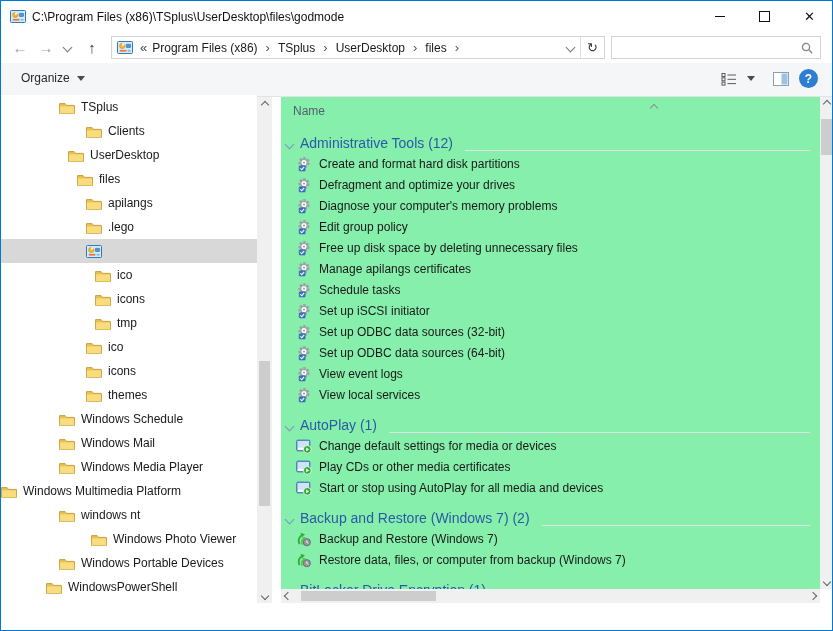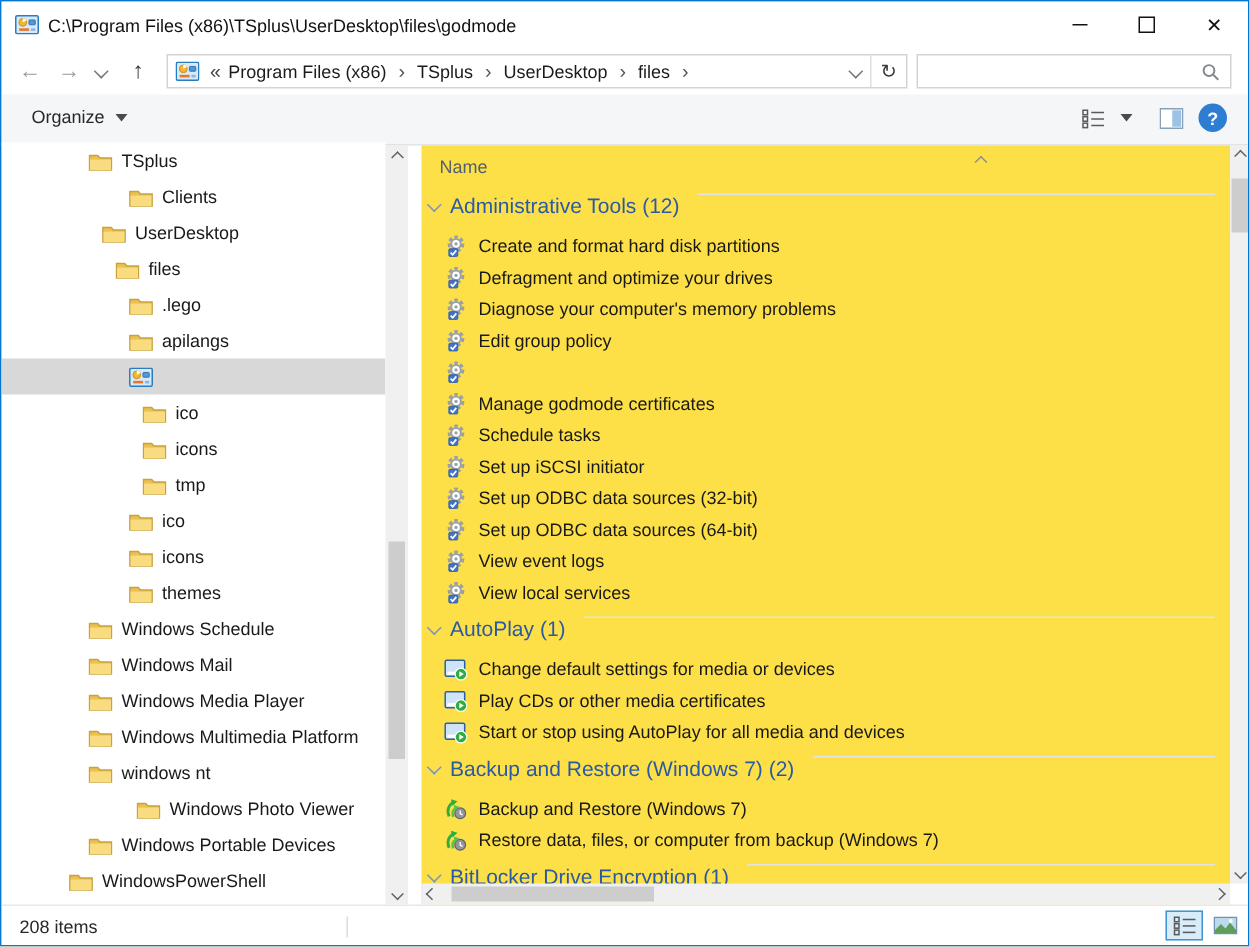--- a/index.html
+++ b/index.html
@@ -59,26 +59,26 @@
   .tlabel{white-space:nowrap;color:#191919;}
   
   .sbar{position:absolute;background:#f0f0f0;}
   .sb-tree{left:256px;top:96px;width:15px;height:506px;}
   .sb-right{left:819px;top:96px;width:13px;height:492px;}
   .sb-horiz{left:280px;top:588px;width:539px;height:14px;}
   .sb-arrow{position:absolute;display:flex;align-items:center;justify-content:center;}
   .sb-arrow .chev{width:5px;height:5px;border-color:#5f6368;}
   .sb-thumb{position:absolute;background:#cdcdcd;}
   
-  .rightpane{position:absolute;left:280px;top:96px;width:539px;height:506px;overflow:hidden;background:#fde047;}
+  .rightpane{position:absolute;left:280px;top:96px;width:539px;height:506px;overflow:hidden;background:#86efac;}
   .colheader{position:relative;height:28px;}
   .colheader .colname{position:absolute;left:12px;top:7px;color:#55606e;}
   .colheader .sortchev{position:absolute;left:370px;top:3px;}
   .colheader .sortchev .chev{border-color:#8f8f8f;width:5px;height:5px;}
-  .group-header{display:flex;align-items:flex-start;height:22px;margin-top:4px;padding-left:5px;}
+  .group-header{display:flex;align-items:flex-end;height:22px;margin-top:4px;padding-left:5px;}
   .group-header .gchev{margin-right:7px;}
   .group-header .gchev .chev{border-color:#7d94bf;width:6px;height:6px;}
   .group-title{font-size:14px;color:#2b5aa5;white-space:nowrap;}
   .group-rule{flex:1;height:1px;background:#e3e3e3;margin:0 10px 0 12px;}
   .gitems{padding:2px 0 2px 0;}
   .gitem{height:21px;display:flex;align-items:center;padding-left:15px;}
   .gitem .gi-icon{width:16px;height:16px;margin-right:7px;flex:0 0 auto;display:flex;align-items:center;justify-content:center;}
   .gitem .gi-label{white-space:nowrap;color:#191919;}
   
   .statusbar{position:absolute;left:0;top:602px;right:0;height:28px;background:#fff;border-top:1px solid #e8e8e8;}
@@ -215,30 +215,30 @@
         </span>
     <span class="tlabel">files</span>
   </div>
       <div class="trow" style="padding-left: 85px;">
     <span class="ticon">
           <svg width="16" height="13" viewBox="0 0 16 13">
             <path d="M0.6 2.6 L6.1 2.6 L7.6 4.4 L15.4 4.4 L15.4 12.4 L0.6 12.4 Z" fill="#ecc152" stroke="#c9a23d" stroke-width="1"></path>
             <rect x="1" y="5.4" width="14" height="7" fill="#f9dc7f"></rect>
           </svg>
         </span>
+    <span class="tlabel">apilangs</span>
+  </div>
+      <div class="trow" style="padding-left: 85px;">
+    <span class="ticon">
+          <svg width="16" height="13" viewBox="0 0 16 13">
+            <path d="M0.6 2.6 L6.1 2.6 L7.6 4.4 L15.4 4.4 L15.4 12.4 L0.6 12.4 Z" fill="#ecc152" stroke="#c9a23d" stroke-width="1"></path>
+            <rect x="1" y="5.4" width="14" height="7" fill="#f9dc7f"></rect>
+          </svg>
+        </span>
     <span class="tlabel">.lego</span>
-  </div>
-      <div class="trow" style="padding-left: 85px;">
-    <span class="ticon">
-          <svg width="16" height="13" viewBox="0 0 16 13">
-            <path d="M0.6 2.6 L6.1 2.6 L7.6 4.4 L15.4 4.4 L15.4 12.4 L0.6 12.4 Z" fill="#ecc152" stroke="#c9a23d" stroke-width="1"></path>
-            <rect x="1" y="5.4" width="14" height="7" fill="#f9dc7f"></rect>
-          </svg>
-        </span>
-    <span class="tlabel">apilangs</span>
   </div>
       <div class="trow selected" style="padding-left: 85px;">
     <span class="ticon">
           <svg width="16" height="13" viewBox="0 0 16 13">
             <rect x="0.5" y="0.5" width="15" height="12" rx="1" fill="#d6eaf8" stroke="#2b7bbf"></rect>
             <circle cx="5.2" cy="4.9" r="2.6" fill="#f5b72e" stroke="#c98a1e" stroke-width="0.6"></circle>
             <path d="M5.2 4.9 L7.7 3.7 A2.8 2.8 0 0 0 5.2 2.1 Z" fill="#ffffff"></path>
             <rect x="9.3" y="3.3" width="4.2" height="3.2" rx="0.5" fill="#5596d8" stroke="#2b6bab" stroke-width="0.6"></rect>
             <rect x="2.8" y="8.9" width="6.6" height="1.7" fill="#e8772d"></rect>
             <rect x="10.6" y="8.9" width="2.9" height="1.7" fill="#8ab4e8"></rect>
@@ -320,21 +320,21 @@
   </div>
       <div class="trow" style="padding-left: 58px;">
     <span class="ticon">
           <svg width="16" height="13" viewBox="0 0 16 13">
             <path d="M0.6 2.6 L6.1 2.6 L7.6 4.4 L15.4 4.4 L15.4 12.4 L0.6 12.4 Z" fill="#ecc152" stroke="#c9a23d" stroke-width="1"></path>
             <rect x="1" y="5.4" width="14" height="7" fill="#f9dc7f"></rect>
           </svg>
         </span>
     <span class="tlabel">Windows Media Player</span>
   </div>
-      <div class="trow" style="padding-left: 58px;">
+      <div class="trow" style="">
     <span class="ticon">
           <svg width="16" height="13" viewBox="0 0 16 13">
             <path d="M0.6 2.6 L6.1 2.6 L7.6 4.4 L15.4 4.4 L15.4 12.4 L0.6 12.4 Z" fill="#ecc152" stroke="#c9a23d" stroke-width="1"></path>
             <rect x="1" y="5.4" width="14" height="7" fill="#f9dc7f"></rect>
           </svg>
         </span>
     <span class="tlabel">Windows Multimedia Platform</span>
   </div>
       <div class="trow" style="padding-left: 58px;">
     <span class="ticon">
@@ -451,32 +451,33 @@
           <div class="gitem">
     <span class="gi-icon">
               <svg width="16" height="16" viewBox="0 0 16 16">
                 <circle cx="8" cy="6.6" r="4.4" fill="none" stroke="#9aa0a6" stroke-width="2.4" stroke-dasharray="2.3 1.6"></circle>
                 <circle cx="8" cy="6.6" r="3.2" fill="#ffffff" stroke="#9aa0a6" stroke-width="1.3"></circle>
                 <circle cx="8" cy="6.6" r="1.1" fill="#9aa0a6"></circle>
                 <rect x="3.2" y="9.8" width="6" height="5.2" rx="0.8" fill="#3f74c9" stroke="#2c55a0" stroke-width="0.5"></rect>
                 <path d="M4.4 12.4 L5.8 13.8 L8.2 10.9" stroke="#ffffff" stroke-width="1.1" fill="none"></path>
               </svg>
             </span>
-  </div>
-          <div class="gitem">
-    <span class="gi-icon">
-              <svg width="16" height="16" viewBox="0 0 16 16">
-                <circle cx="8" cy="6.6" r="4.4" fill="none" stroke="#9aa0a6" stroke-width="2.4" stroke-dasharray="2.3 1.6"></circle>
-                <circle cx="8" cy="6.6" r="3.2" fill="#ffffff" stroke="#9aa0a6" stroke-width="1.3"></circle>
-                <circle cx="8" cy="6.6" r="1.1" fill="#9aa0a6"></circle>
-                <rect x="3.2" y="9.8" width="6" height="5.2" rx="0.8" fill="#3f74c9" stroke="#2c55a0" stroke-width="0.5"></rect>
-                <path d="M4.4 12.4 L5.8 13.8 L8.2 10.9" stroke="#ffffff" stroke-width="1.1" fill="none"></path>
-              </svg>
-            </span>
-    <span class="gi-label">Manage godmode certificates</span>
+    <span class="gi-label">Free up disk space by deleting unnecessary files</span>
+  </div>
+          <div class="gitem">
+    <span class="gi-icon">
+              <svg width="16" height="16" viewBox="0 0 16 16">
+                <circle cx="8" cy="6.6" r="4.4" fill="none" stroke="#9aa0a6" stroke-width="2.4" stroke-dasharray="2.3 1.6"></circle>
+                <circle cx="8" cy="6.6" r="3.2" fill="#ffffff" stroke="#9aa0a6" stroke-width="1.3"></circle>
+                <circle cx="8" cy="6.6" r="1.1" fill="#9aa0a6"></circle>
+                <rect x="3.2" y="9.8" width="6" height="5.2" rx="0.8" fill="#3f74c9" stroke="#2c55a0" stroke-width="0.5"></rect>
+                <path d="M4.4 12.4 L5.8 13.8 L8.2 10.9" stroke="#ffffff" stroke-width="1.1" fill="none"></path>
+              </svg>
+            </span>
+    <span class="gi-label">Manage apilangs certificates</span>
   </div>
           <div class="gitem">
     <span class="gi-icon">
               <svg width="16" height="16" viewBox="0 0 16 16">
                 <circle cx="8" cy="6.6" r="4.4" fill="none" stroke="#9aa0a6" stroke-width="2.4" stroke-dasharray="2.3 1.6"></circle>
                 <circle cx="8" cy="6.6" r="3.2" fill="#ffffff" stroke="#9aa0a6" stroke-width="1.3"></circle>
                 <circle cx="8" cy="6.6" r="1.1" fill="#9aa0a6"></circle>
                 <rect x="3.2" y="9.8" width="6" height="5.2" rx="0.8" fill="#3f74c9" stroke="#2c55a0" stroke-width="0.5"></rect>
                 <path d="M4.4 12.4 L5.8 13.8 L8.2 10.9" stroke="#ffffff" stroke-width="1.1" fill="none"></path>
               </svg>
@@ -638,39 +639,14 @@
   <div class="sbar sb-horiz">
     <div class="sb-arrow" style="left:0;top:0;width:14px;height:14px;">
         <span class="chev left"></span>
       </div>
     <div class="sb-thumb" style="left:20px;top:2px;width:135px;height:10px;"></div>
     <div class="sb-arrow" style="right:0;top:0;width:14px;height:14px;">
         <span class="chev right"></span>
       </div>
   </div>
 
-  <div class="statusbar">
-    <span class="statustext">208 items</span>
-    <span class="statusdiv"></span>
-    <div class="viewtoggles">
-      <div class="vbtn active" id="vbtn-details">
-          <svg width="16" height="14" viewBox="0 0 16 14">
-            <g stroke="#5a5a5a" fill="none">
-              <rect x="1" y="1.5" width="3" height="3"></rect>
-              <line x1="6.5" y1="3" x2="15" y2="3"></line>
-              <rect x="1" y="5.8" width="3" height="3"></rect>
-              <line x1="6.5" y1="7.3" x2="15" y2="7.3"></line>
-              <rect x="1" y="10.1" width="3" height="3"></rect>
-              <line x1="6.5" y1="11.6" x2="15" y2="11.6"></line>
-            </g>
-          </svg>
-        </div>
-      <div class="vbtn" id="vbtn-thumbs">
-          <svg width="16" height="12" viewBox="0 0 16 12">
-            <rect x="0.5" y="0.5" width="15" height="11" fill="#bcd9ee" stroke="#6f93b5"></rect>
-            <path d="M1 9 L5 5 L8 8 L11 4 L15 9 L15 11 L1 11 Z" fill="#5e9e5a"></path>
-            <circle cx="11.5" cy="3" r="1.3" fill="#ffffff"></circle>
-          </svg>
-        </div>
-    </div>
-  </div>
 
 </div>
 
 </body></html>

